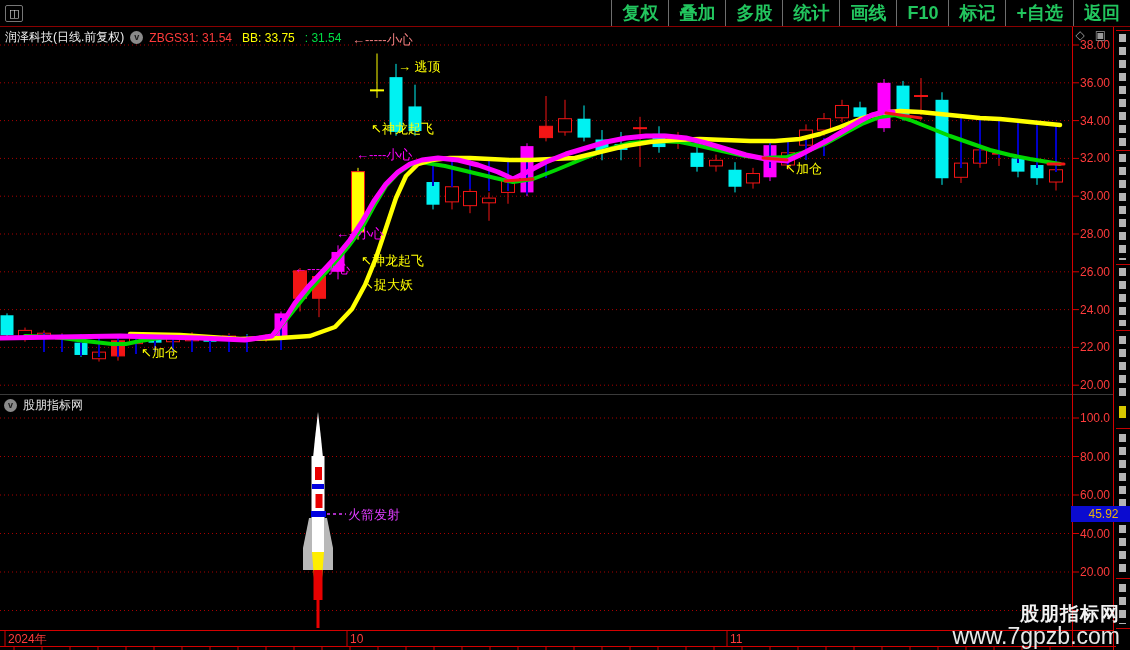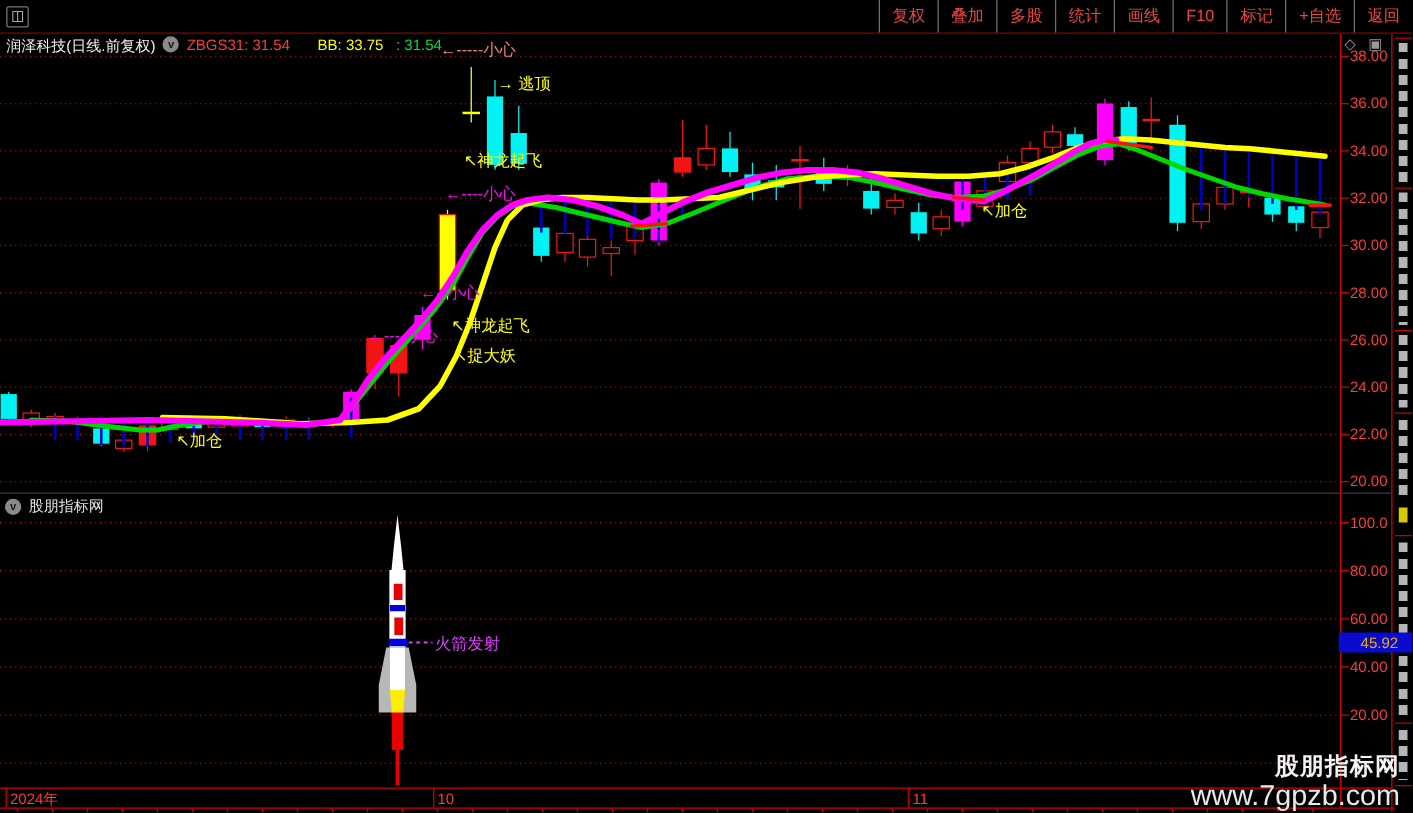--- a/index.html
+++ b/index.html
@@ -6,22 +6,22 @@
     font-family:"Liberation Sans","DejaVu Sans",sans-serif;}
   #stage{position:relative;width:1130px;height:650px;background:#000;}
   svg{position:absolute;left:0;top:0;z-index:1;}
   .toolbar{position:absolute;top:0;left:0;width:1130px;height:27px;display:flex;align-items:center;
     border-bottom:1px solid #8a0000;background:#000;z-index:6;box-sizing:border-box;}
   .winicon{color:#ddd;border:1px solid #777;border-radius:2px;margin:0 10px 0 5px;padding:0 3px;
     font-size:11px;line-height:15px;}
   .tab{color:#ececec;font-size:12.5px;margin-right:14px;white-space:nowrap;cursor:default;}
   .tab.active{color:#00e5e5;}
   .tbtns{margin-left:auto;display:flex;height:27px;align-items:center;}
-  .tbtn{color:#ef4444;font-size:13px;padding:0 10px;border-left:1px solid #6e6e6e;line-height:26px;white-space:nowrap;}
-  .titlebar{position:absolute;top:29px;left:5px;z-index:5;display:flex;align-items:flex-start;font-size:12px;gap:6px;white-space:nowrap;}
+  .tbtn{color:#22c55e;font-size:18px;padding:0 10px;border-left:1px solid #6e6e6e;line-height:26px;white-space:nowrap;font-weight:bold;}
+  .titlebar{position:absolute;top:29px;left:5px;z-index:5;display:flex;align-items:center;font-size:12px;gap:6px;white-space:nowrap;}
   .stockname{color:#f0f0f0;}
   .chev{width:13px;height:13px;border-radius:50%;background:#8a8a8a;color:#1a1a1a;font-size:9px;
     line-height:12px;text-align:center;font-weight:bold;}
   .corner-icons{position:absolute;top:28px;right:24px;z-index:5;color:#999;font-size:12px;display:flex;gap:10px;}
   .subheader{position:absolute;top:397px;left:4px;z-index:5;display:flex;gap:6px;align-items:center;
     color:#e2e2e2;font-size:12px;}
   .valuebox{position:absolute;left:1071px;top:506px;width:65px;height:16px;background:#0b0bd0;color:#eab308;
     font-size:12px;text-align:center;line-height:16px;z-index:5;}
   .watermark{position:absolute;right:10px;bottom:0px;text-align:right;z-index:7;line-height:1.12;}
   .wm1{color:#f3f3f3;font-size:19px;font-weight:bold;letter-spacing:1px;}
@@ -322,21 +322,21 @@
         <rect x="313.5" y="570" width="9" height="30" fill="#e80000"></rect>
         <rect x="316.5" y="598" width="3" height="30" fill="#e80000"></rect>
       </g>
       <line x1="327" y1="514" x2="346" y2="514" stroke="#e03cff" stroke-width="1.5" stroke-dasharray="3 3"></line>
       <text x="348" y="519" fill="#e03cff" font-size="13">火箭发射</text>
     </svg>
 
 <div class="titlebar">
   <span class="stockname">润泽科技(日线.前复权)</span>
   <span class="chev">v</span>
-  <span id="titlevals"><span style="color: rgb(255, 59, 59); margin-right: 22px;">ZBGS31: 31.54</span><span style="color: rgb(255, 255, 0); margin-right: 10px;">BB: 33.75</span><span style="color: rgb(0, 221, 68); ">: 31.54</span></span>
+  <span id="titlevals"><span style="color: rgb(255, 59, 59); margin-right: 10px;">ZBGS31: 31.54</span><span style="color: rgb(255, 255, 0); margin-right: 10px;">BB: 33.75</span><span style="color: rgb(0, 221, 68); ">: 31.54</span></span>
 </div>
 <div class="corner-icons">
   <span>◇</span>
   <span>▣</span>
 </div>
 
 <div class="subheader">
   <span class="chev">v</span>
   <span>股朋指标网</span>
 </div>

